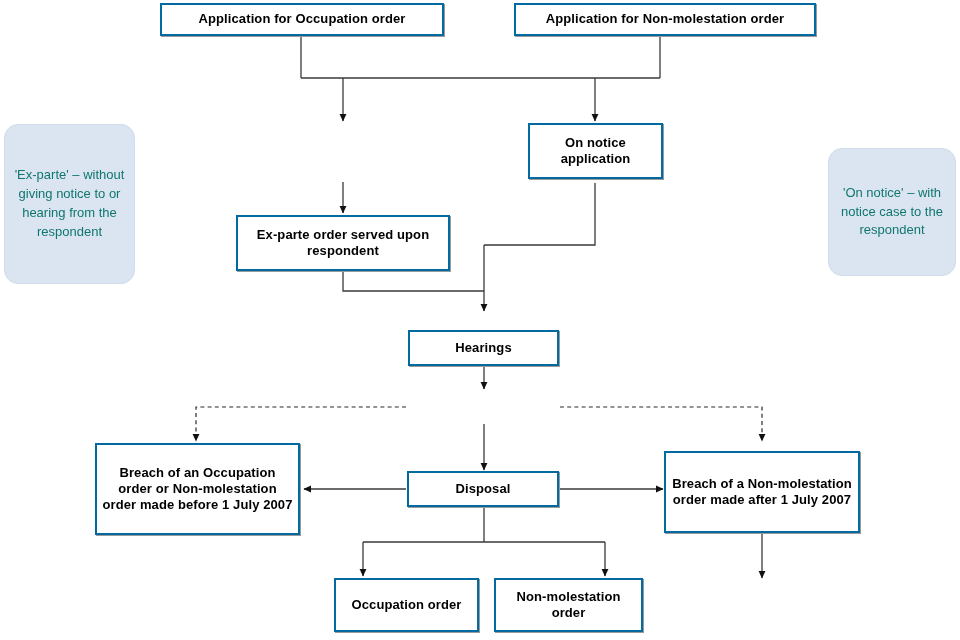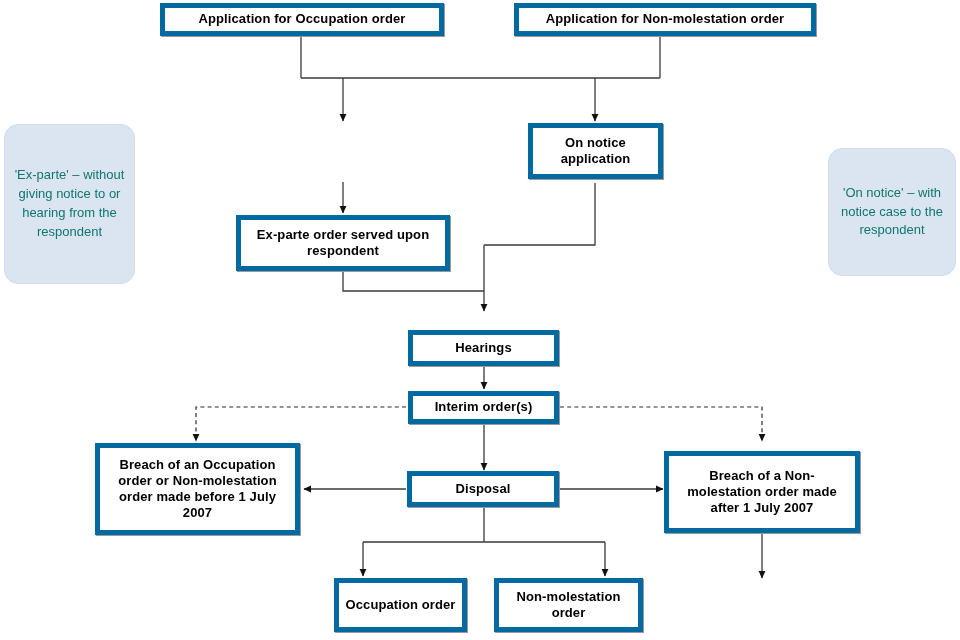--- a/index.html
+++ b/index.html
@@ -22,21 +22,21 @@
     left: 0;
     top: 0;
     width: 960px;
     height: 640px;
     pointer-events: none;
   }
   .node {
     position: absolute;
     box-sizing: border-box;
     background: #ffffff;
-    border: 5px solid #0369a1;
+    border: 2px solid #0369a1;
     box-shadow: 1px 1px 0 0 #9a9a9a;
     display: flex;
     align-items: center;
     justify-content: center;
     text-align: center;
     color: #000000;
     font-size: 13px;
     font-weight: bold;
     line-height: 1.25;
     letter-spacing: 0.1px;
@@ -121,26 +121,25 @@
 
   <div class="node" style="left:514px; top:3px; width:302px; height:33px;">Application for Non-molestation order</div>
 
 
   <div class="node" style="left:528px; top:123px; width:135px; height:56px;">On notice application</div>
 
   <div class="node" style="left:236px; top:215px; width:214px; height:56px;">Ex-parte order served upon respondent</div>
 
   <div class="node" style="left:408px; top:313px; width:151px; height:36px;margin-top:17px;">Hearings</div>
 
-  <div class="node" style="left:408px; top:391px; width:151px; height:33px;">Interim order(s)</div>
 
   <div class="node" style="left:95px; top:443px; width:205px; height:92px;">Breach of an Occupation order or Non-molestation order made before 1 July 2007</div>
 
   <div class="node" style="left:407px; top:471px; width:152px; height:36px;">Disposal</div>
 
   <div class="node" style="left:664px; top:451px; width:196px; height:82px;">Breach of a Non-molestation order made after 1 July 2007</div>
 
-  <div class="node" style="left:334px; top:578px; width:133px; height:54px;">Occupation order</div>
+  <div class="node" style="left:334px; top:578px; width:145px; height:54px;">Occupation order</div>
 
   <div class="node" style="left:494px; top:578px; width:149px; height:54px;">Non-molestation order</div>
 
 
 </div>
 
 </body></html>

